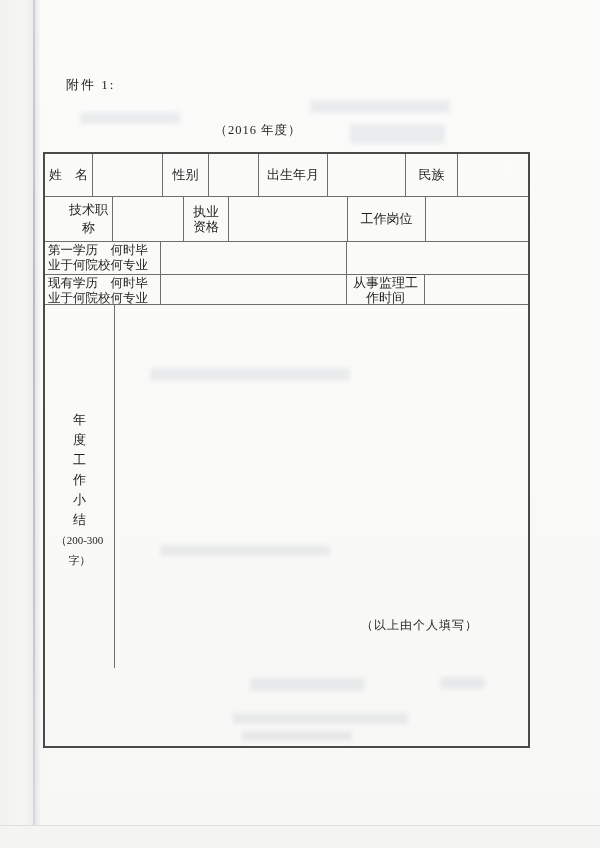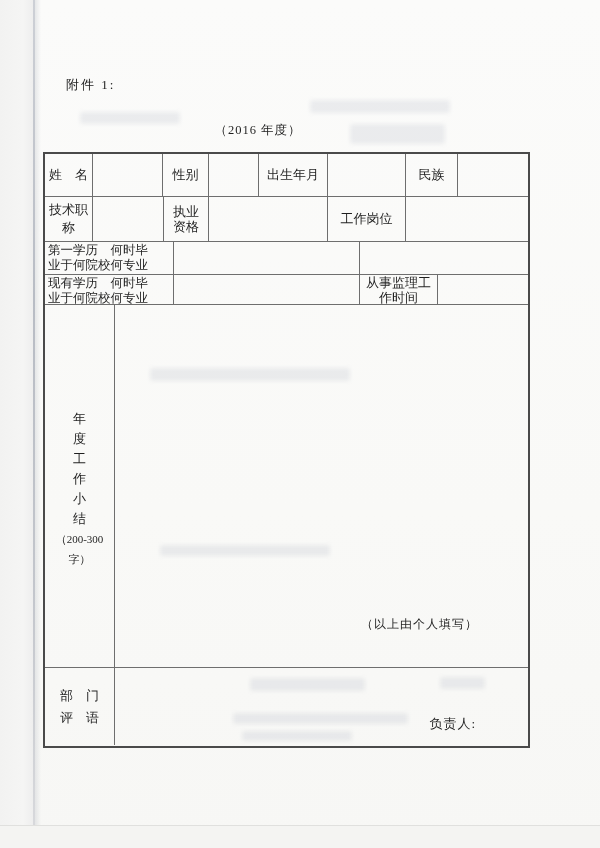--- a/index.html
+++ b/index.html
@@ -54,34 +54,34 @@
   }
   
   .tbl{
     position:absolute;left:43px;top:152px;width:487px;height:596px;
     border:2px solid #4a4a4a;box-sizing:border-box;
     font-size:13px;
   }
   .row{display:flex;box-sizing:border-box;border-bottom:1px solid #6e6e6e;}
   .row:last-child{border-bottom:none;}
   .r1{height:43px;}
-  .r2{height:45px;}
+  .r2{height:45px;padding-left:20px;}
   .r3{height:33px;}
   .r4{height:30px;}
   .r5{height:363px;}
   .r6{height:77px;}
   .c{
     box-sizing:border-box;border-right:1px solid #6e6e6e;
     display:flex;align-items:center;justify-content:center;
     text-align:center;overflow:hidden;
   }
   .c.last{flex:1;border-right:none;}
   .w64{width:48px;}.w70{width:70px;}.w71{width:71px;}.w46{width:46px;}
   .w50{width:50px;}.w69{width:69px;}.w78{width:78px;}.w52{width:52px;text-align:right;}
-  .w45{width:45px;}.w119{width:119px;}.w113{width:129px;}.w186{width:186px;}
+  .w45{width:45px;}.w119{width:119px;}.w113{width:116px;}.w186{width:186px;}
   .wlab{width:70px;}
   .two-line{flex-direction:column;line-height:15px;}
   .edu-label{
     justify-content:flex-start;text-align:left;
     padding:0 3px;font-size:12.5px;line-height:15px;display:block;
     padding-top:1px;
   }
   .summary-label{
     flex-direction:column;line-height:20px;font-size:13px;padding-top:6px;
   }
@@ -177,24 +177,15 @@
         <span>小</span>
         <span>结</span>
         <span class="summary-note">（200-300</span>
         <span class="summary-note">字）</span>
       </div>
       <div class="c last big-cell">
         <span class="fill-note">（以上由个人填写）</span>
       </div>
     </div>
 
-    <div class="row r6">
-      <div class="c wlab dept-label">
-        <span>部　门</span>
-        <span>评　语</span>
-      </div>
-      <div class="c last big-cell">
-        <span class="manager">负责人:</span>
-      </div>
-    </div>
 
   </div>
 </div>
 
 </body></html>

